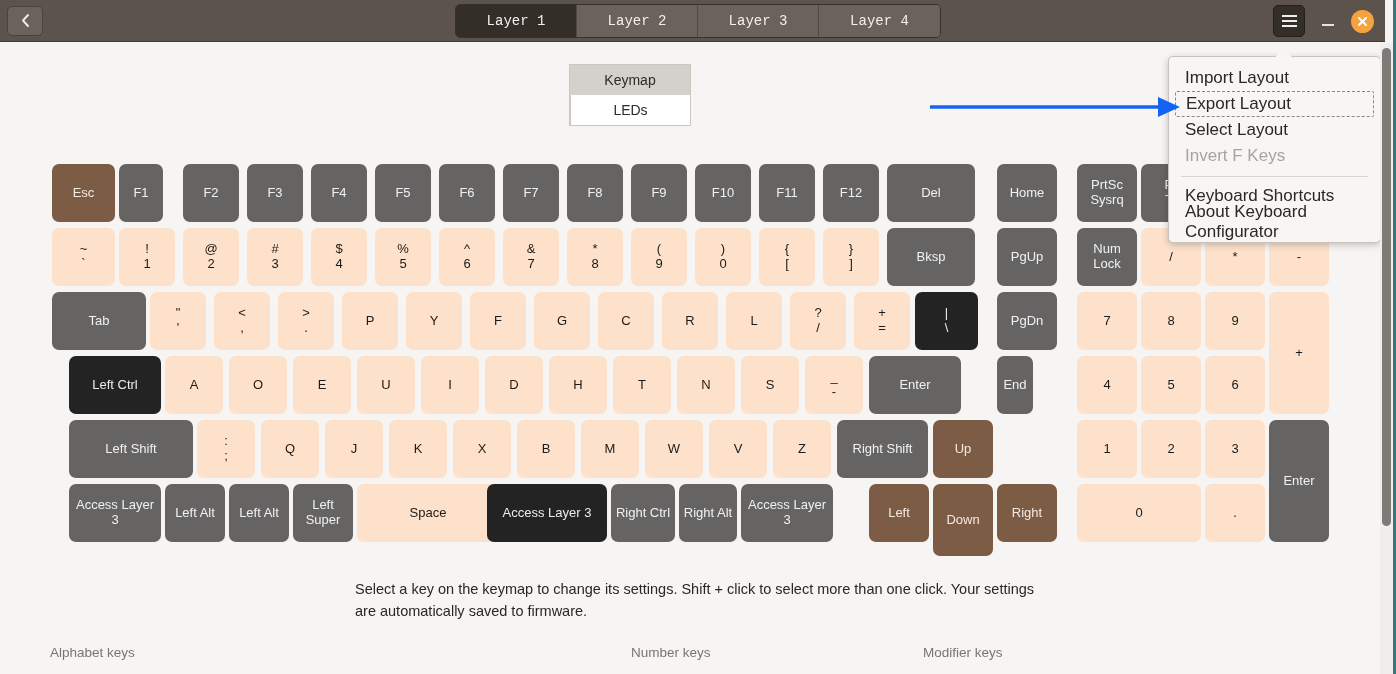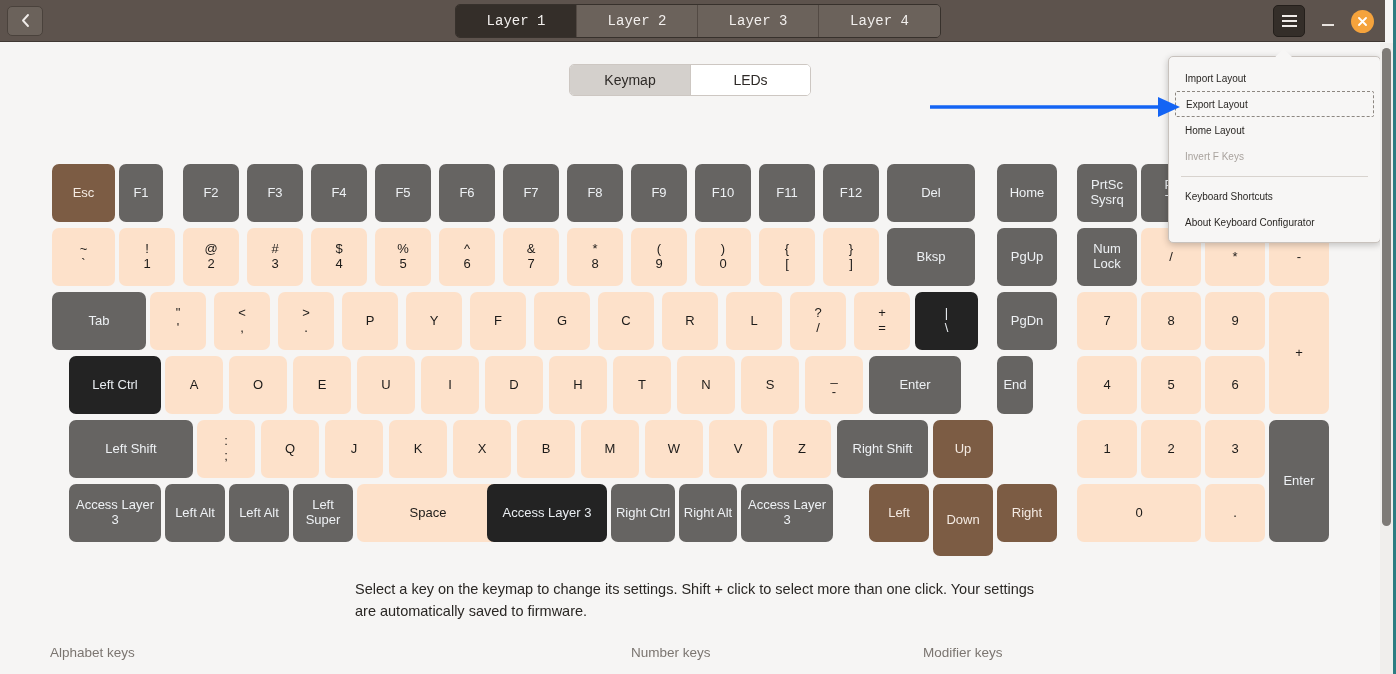--- a/index.html
+++ b/index.html
@@ -83,23 +83,24 @@
     background: #f5a33c;
     display:flex; align-items:center; justify-content:center;
     cursor:pointer;
   }
 
   
   #subtabs {
     position: absolute; left: 569px; top: 64px;
     display: flex;
     border: 1px solid #cdc7c2;
-    border-radius: 5px;
+    border-radius: 0;
     overflow: hidden;
     background:#fff;
+    flex-direction:column;
   }
   .subtab {
     width: 120px; height: 30px;
     display:flex; align-items:center; justify-content:center;
     font-size: 14px; color: #2e2a27;
     background: #ffffff;
     cursor: pointer;
   }
   .subtab.active { background: #d4d0cc; }
   .subtab + .subtab { border-left: 1px solid #cdc7c2; }
@@ -164,21 +165,21 @@
     position:absolute; top:-8px; left: 106px;
     width: 16px; height: 8px;
     background: #f7f6f5;
     clip-path: polygon(50% 0, 100% 100%, 0 100%);
     border-left:1px solid #c8c2bd;
   }
   .menu-item {
     height: 26px;
     display: flex; align-items: center;
     padding-left: 16px;
-    font-size: 10px;
+    font-size: 17px;
     color: #2a2724;
     cursor: pointer;
   }
   .menu-item.disabled { color: #a9a39e; cursor: default; }
   .menu-item.focused {
     border: 1px dashed #8d8781;
     margin: 0 6px;
     padding-left: 10px;
     border-radius: 2px;
   }
@@ -596,21 +597,21 @@
 
   <div id="helptext">Select a key on the keymap to change its settings. Shift + click to select more than one click. Your settings are automatically saved to firmware.</div>
 
   <div class="cat-head" id="cat-alpha">Alphabet keys</div>
   <div class="cat-head" id="cat-num">Number keys</div>
   <div class="cat-head" id="cat-mod">Modifier keys</div>
 
   <div id="popup">
       <div class="menu-item">Import Layout</div>
       <div class="menu-item focused">Export Layout</div>
-      <div class="menu-item">Home Layout</div>
+      <div class="menu-item">Select Layout</div>
       <div class="menu-item disabled">Invert F Keys</div>
       <div class="menu-sep"></div>
       <div class="menu-item">Keyboard Shortcuts</div>
       <div class="menu-item">About Keyboard Configurator</div>
     </div>
 
   <svg id="arrow" viewBox="0 0 250 30">
     <line x1="0" y1="15" x2="228" y2="15" stroke="#1464f4" stroke-width="3.5"></line>
     <polygon points="228,5 250,15 228,25" fill="#1464f4"></polygon>
   </svg>

